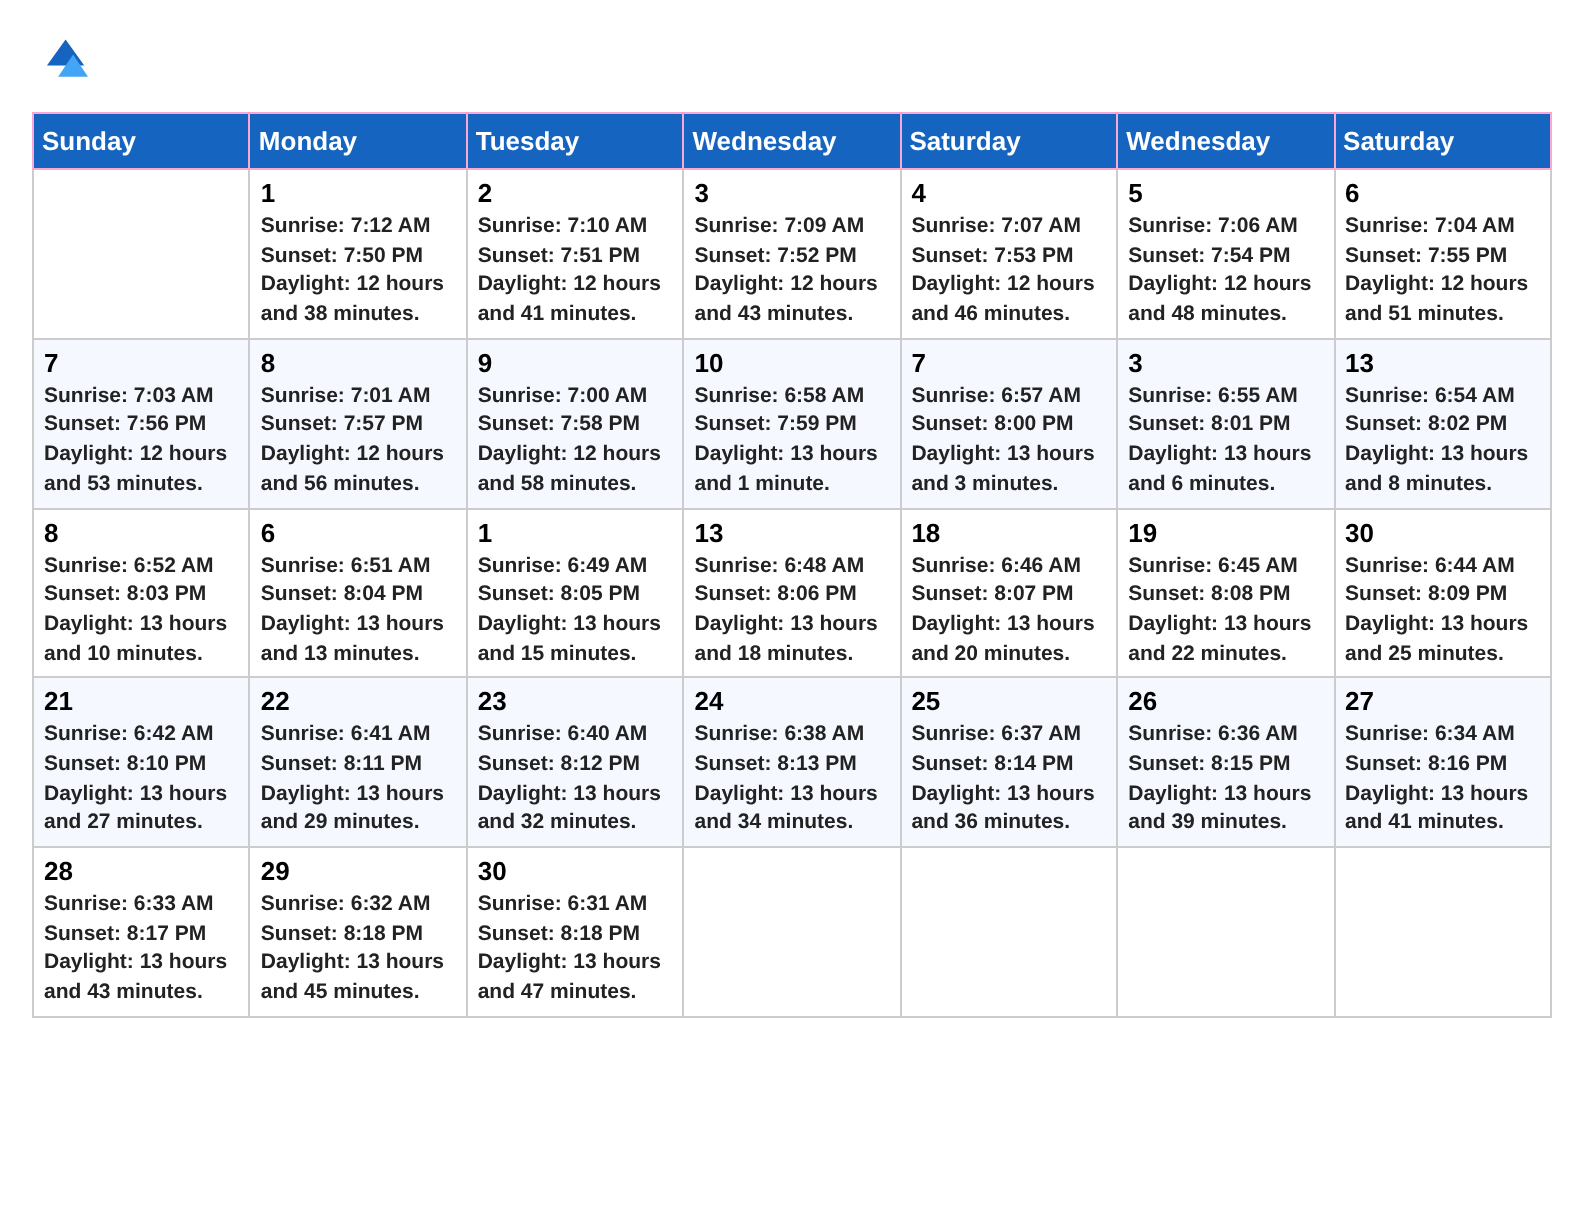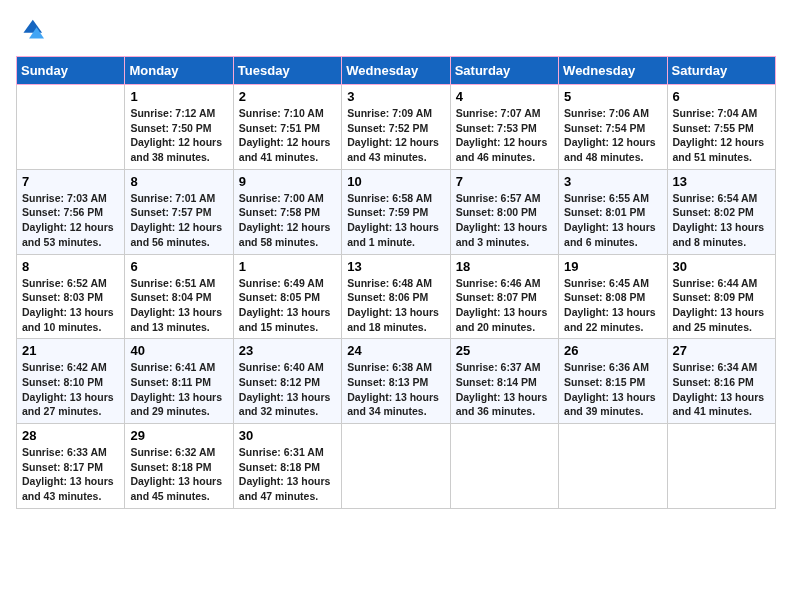--- a/index.html
+++ b/index.html
@@ -214,21 +214,21 @@
           <span class="day-number">30</span>
           <div class="day-info">Sunrise: 6:44 AM<br>Sunset: 8:09 PM<br>Daylight: 13 hours and 25 minutes.</div>
         </td>
       </tr>
       <tr>
         <td>
           <span class="day-number">21</span>
           <div class="day-info">Sunrise: 6:42 AM<br>Sunset: 8:10 PM<br>Daylight: 13 hours and 27 minutes.</div>
         </td>
         <td>
-          <span class="day-number">40</span>
+          <span class="day-number">22</span>
           <div class="day-info">Sunrise: 6:41 AM<br>Sunset: 8:11 PM<br>Daylight: 13 hours and 29 minutes.</div>
         </td>
         <td>
           <span class="day-number">23</span>
           <div class="day-info">Sunrise: 6:40 AM<br>Sunset: 8:12 PM<br>Daylight: 13 hours and 32 minutes.</div>
         </td>
         <td>
           <span class="day-number">24</span>
           <div class="day-info">Sunrise: 6:38 AM<br>Sunset: 8:13 PM<br>Daylight: 13 hours and 34 minutes.</div>
         </td>

